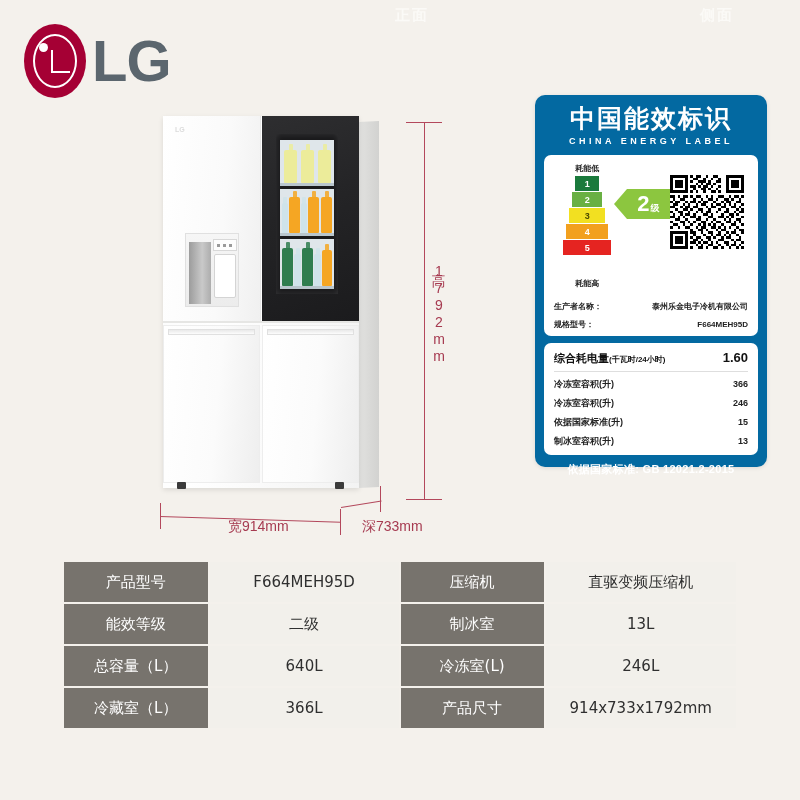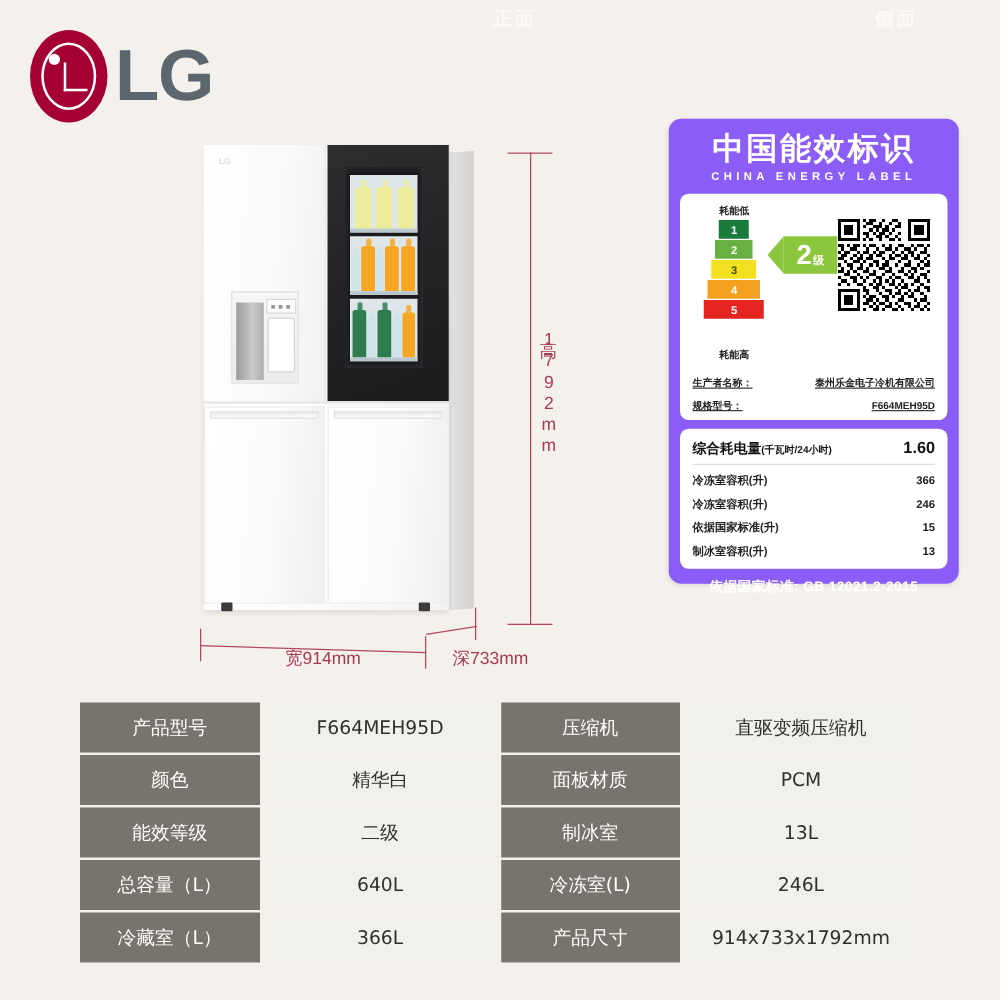--- a/index.html
+++ b/index.html
@@ -122,21 +122,21 @@
   
   .dim{position:absolute;background:#b3485c;}
   .dim-label{
     position:absolute;color:#a63a50;font-size:14px;font-weight:400;white-space:nowrap;
   }
   .dim-label.vertical{writing-mode:vertical-rl;text-orientation:upright;letter-spacing:1px;}
 
   
   .energy{
     position:absolute;left:535px;top:95px;width:232px;height:372px;
-    background:#8b5cf6;border-radius:10px;
+    background:#0369a1;border-radius:10px;
     box-shadow:0 1px 4px rgba(0,0,0,.10);
     padding:0;box-sizing:border-box;
   }
   .en-head{padding:11px 0 9px;text-align:center;}
   .en-head .cn{
     color:#fff;font-size:25px;font-weight:700;letter-spacing:2px;line-height:1;
     font-family:"DejaVu Sans",sans-serif;
   }
   .en-head .en{
     color:#fff;font-size:9px;font-weight:700;letter-spacing:3.5px;margin-top:5px;
@@ -165,21 +165,21 @@
   }
   .grade-badge:before{
     content:"";position:absolute;left:-13px;top:0;
     border-top:15px solid transparent;border-bottom:15px solid transparent;
     border-right:13px solid #8cc63f;
   }
   .grade-badge .num{font-size:22px;line-height:1;}
   .grade-badge .lv{font-size:9px;margin-left:1px;align-self:flex-end;margin-bottom:4px;}
   .qr{width:74px;height:74px;margin:12px 4px 0 auto;position:relative;background:#fff;}
   .qr svg{display:block;}
-  .en-maker{margin-top:20px;text-decoration:underline;}
+  .en-maker{margin-top:20px;}
   .en-maker .line{
     display:flex;justify-content:space-between;align-items:baseline;
     font-size:8px;color:#222;margin-top:7px;
   }
   .en-maker .line .k{font-weight:700;}
   .en-maker .line .v{font-weight:700;}
   .en-card2{
     background:#fff;border-radius:7px;margin:7px 9px 0;padding:7px 10px 7px;box-sizing:border-box;
   }
   .en-main{
@@ -603,26 +603,20 @@
 
   <table class="spec">
     <tbody>
       <tr>
         <td class="k">产品型号</td>
         <td class="v">F664MEH95D</td>
         <td class="k">压缩机</td>
         <td class="v">直驱变频压缩机</td>
       </tr>
       <tr>
-        <td class="k">颜色</td>
-        <td class="v">精华白</td>
-        <td class="k">面板材质</td>
-        <td class="v">PCM</td>
-      </tr>
-      <tr>
         <td class="k">能效等级</td>
         <td class="v">二级</td>
         <td class="k">制冰室</td>
         <td class="v">13L</td>
       </tr>
       <tr>
         <td class="k">总容量（L）</td>
         <td class="v">640L</td>
         <td class="k">冷冻室(L)</td>
         <td class="v">246L</td>

